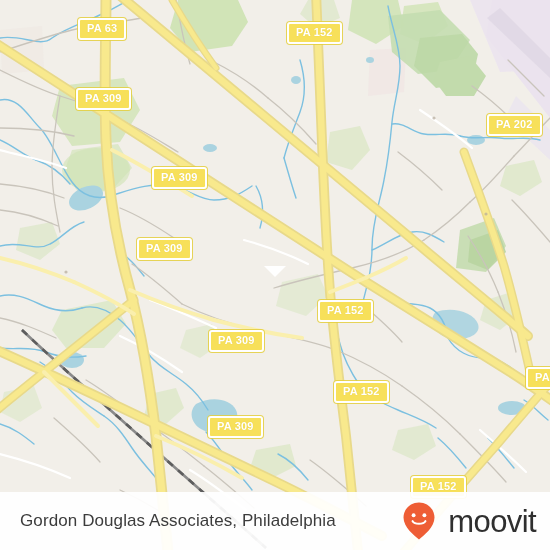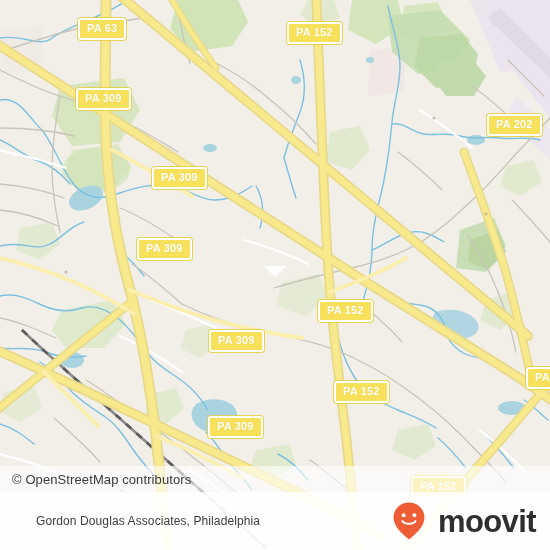--- a/index.html
+++ b/index.html
@@ -109,34 +109,34 @@
     left: 0;
     top: 492px;
     width: 550px;
     height: 58px;
     background: rgba(255,255,255,.93);
     display: flex;
     align-items: center;
     justify-content: space-between;
   }
   #place-title {
-    padding-left: 36px;
-    font-size: 12px;
+    padding-left: 20px;
+    font-size: 17px;
     color: #3c3c3c;
     letter-spacing: .1px;
     white-space: nowrap;
   }
   #moovit-logo {
     display: flex;
     align-items: center;
     padding-right: 14px;
   }
   #moovit-wordmark {
     font-size: 31px;
-    font-weight: bold;
+    font-weight: normal;
     color: #2f2f2f;
     letter-spacing: -0.6px;
     line-height: 1;
     margin-left: 12px;
   }
 </style>
 </head>
 <body>
 
 <div id="app">
@@ -356,23 +356,20 @@
     <span class="shield" style="left:318px; top:300px;">PA 152</span>
     <span class="shield" style="left:209px; top:330px;">PA 309</span>
     <span class="shield" style="left:334px; top:381px;">PA 152</span>
     <span class="shield" style="left:526px; top:367px;">PA 6</span>
     <span class="shield" style="left:208px; top:416px;">PA 309</span>
     <span class="shield" style="left:411px; top:476px;">PA 152</span>
   </div>
 
   <div id="popup-tail" style="left:275px; top:266px;"></div>
 
-  <div id="osm-attrib">
-    <span id="osm-attrib-text">© OpenStreetMap contributors</span>
-  </div>
 
   <div id="bottom-bar">
     <span id="place-title">Gordon Douglas Associates, Philadelphia</span>
 
     <div id="moovit-logo">
       <svg width="34" height="40" viewBox="0 0 34 40">
         <path d="M17 1.5 C8.2 1.5 1.5 8.2 1.5 16.6 C1.5 26.4 12.2 34.6 17 38.6
                  C21.8 34.6 32.5 26.4 32.5 16.6 C32.5 8.2 25.8 1.5 17 1.5 Z" fill="#ee5d35"></path>
         <circle cx="11.6" cy="14.3" r="1.95" fill="#ffffff"></circle>
         <circle cx="22.4" cy="14.3" r="1.95" fill="#ffffff"></circle>

